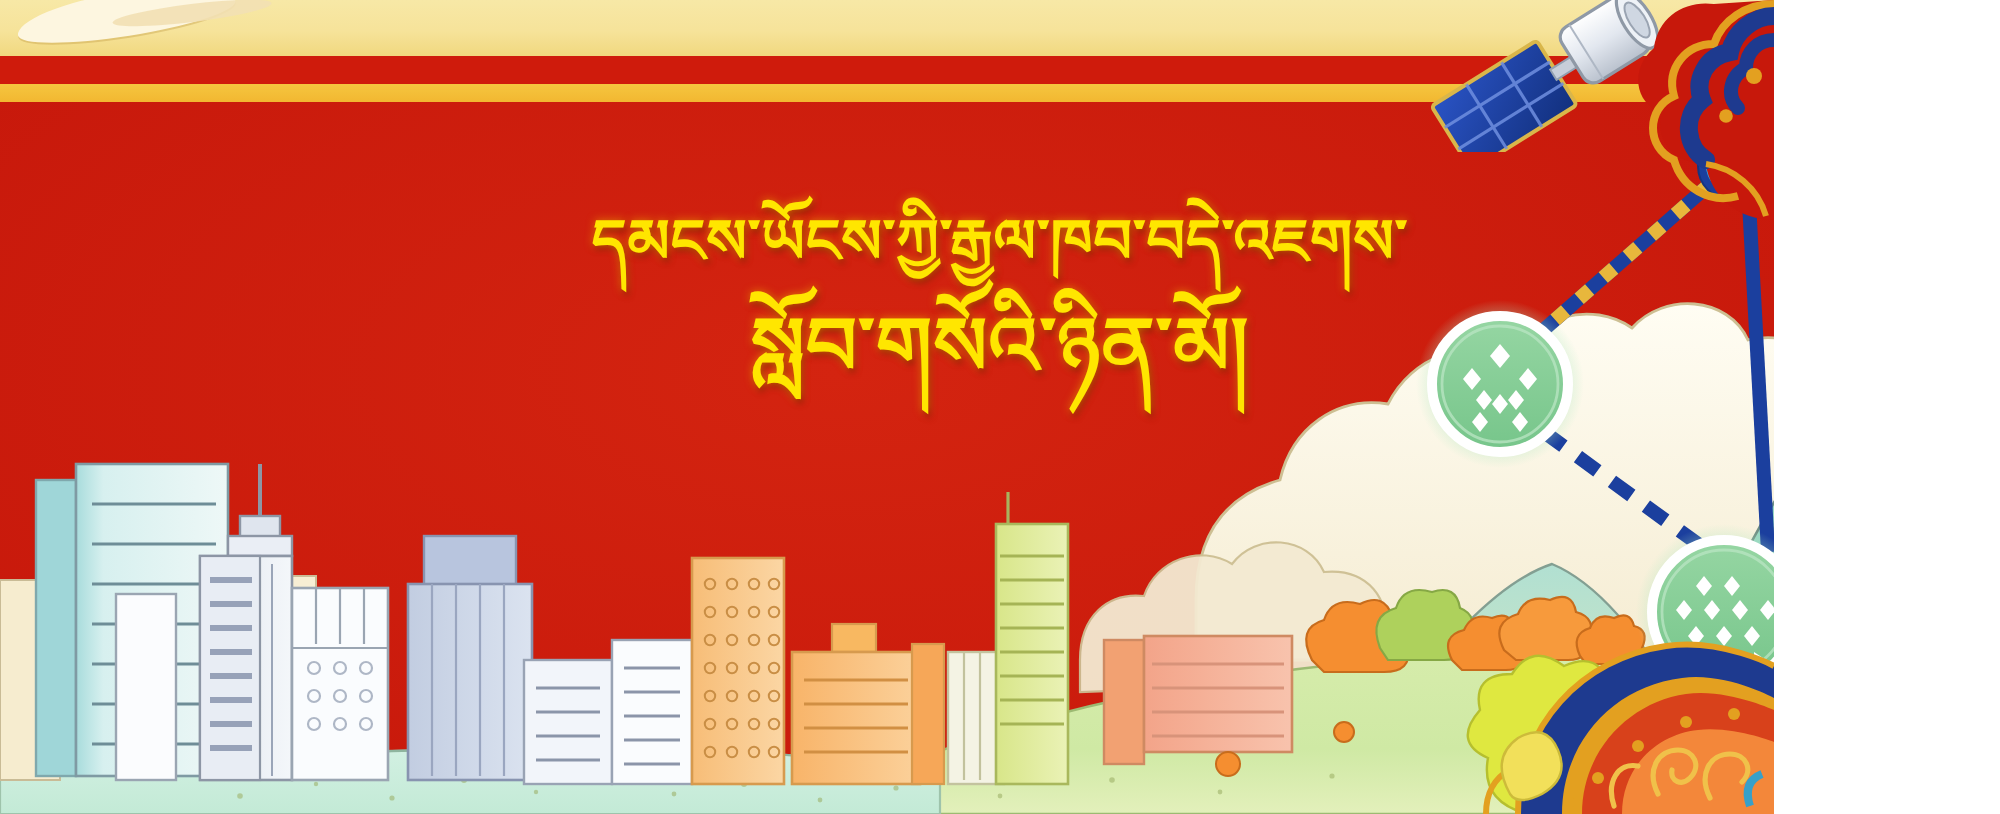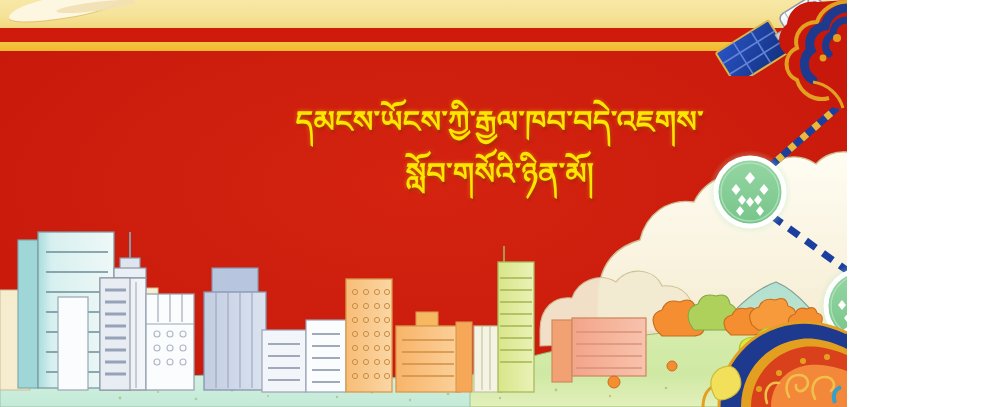--- a/index.html
+++ b/index.html
@@ -3,20 +3,21 @@
 <meta charset="utf-8">
 <style>
   html,body{margin:0;padding:0;background:#fff;}
   body{font-family:"Liberation Sans",sans-serif;}
 
   #banner{
     position:relative;
     width:847px;height:407px;
     overflow:hidden;
     background:#b91c1c;
+    padding-left:40px;
   }
 
   
   .band-cream{
     position:absolute;left:0;top:0;width:1000px;height:28px;
     background:linear-gradient(180deg,#f7e8a6 0%,#f6e39a 55%,#f1d87f 100%);
   }
   .band-red{
     position:absolute;left:0;top:28px;width:1000px;height:14px;
     background:#cf1b0c;
@@ -66,21 +67,21 @@
     color:#ffe600;
     font-size:30px;
     line-height:52px;
     font-weight:700;
     letter-spacing:.5px;
     text-shadow:
        0 0 4px rgba(255,200,0,.55),
        1px 2px 3px rgba(90,0,0,.55);
     white-space:nowrap;
   }
-  .title-line.l2{font-size:30px;}
+  .title-line.l2{font-size:40px;}
 
   
   .orn{position:absolute;}
 </style>
 </head>
 <body>
 
 <div id="banner">
 
   <div class="band-cream"></div>

